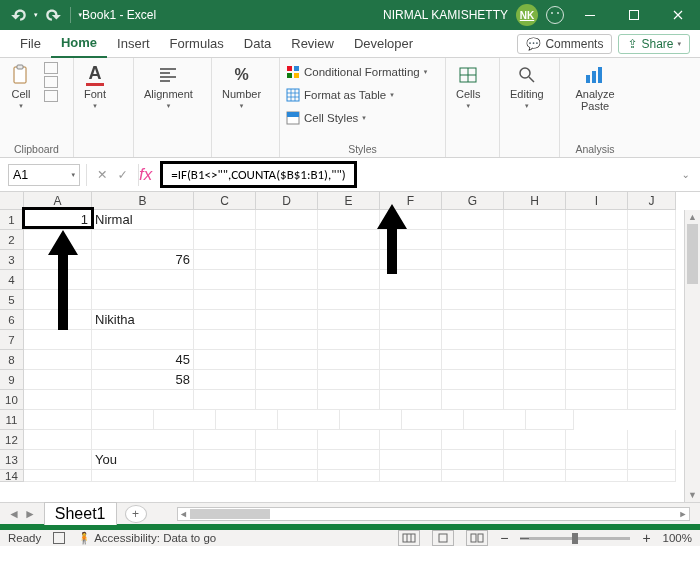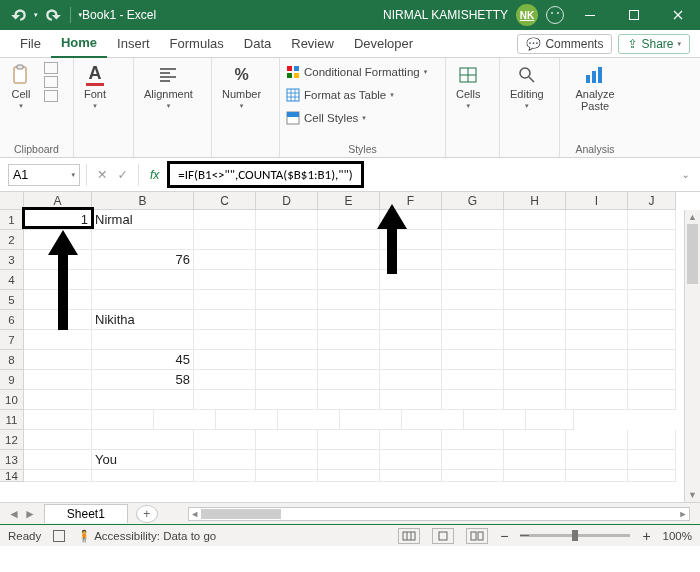--- a/index.html
+++ b/index.html
@@ -37,21 +37,21 @@
   .styles-list { display:flex; flex-direction:column; gap:3px; font-size:11.5px; color:#444; }
   .styles-list .row { display:flex; align-items:center; gap:4px; }
   .mini-ico { width:14px; height:14px; display:inline-flex; align-items:center; justify-content:center; }
   .left-col-btns { display:flex; flex-direction:column; gap:2px; margin-left:4px; font-size:10px; color:#666;}
   .tiny-square { width:14px; height:12px; border:1px solid #aaa; }
 
   
   .formulabar { height: 34px; display:flex; align-items:center; border-bottom:1px solid #d4d4d4; font-size:12.5px; }
   .namebox { width: 72px; height: 22px; border:1px solid #c8c8c8; margin:0 6px 0 8px; display:flex; align-items:center; padding:0 4px; justify-content:space-between; }
   .fbtns { display:flex; align-items:center; gap:10px; padding:0 10px; border-left:1px solid #e0e0e0; border-right:1px solid #e0e0e0; height:22px; color:#9a9a9a; }
-  .fx { font-style:italic; color:#15803d; margin-left:11px; font-size:12px; }
+  .fx { font-style:italic; color:#ec4899; margin-left:0; font-size:17px; }
   .formula-wrap { flex:1; display:flex; align-items:center; position:relative; }
   .formula-box { border:3px solid #000; padding:3px 8px; margin-left:8px; font-size:13px; font-family: Calibri, sans-serif; }
   .fb-expand { margin-left:auto; margin-right:10px; color:#888; font-size:10px; }
 
   
   .grid-area { position:relative; height: 310px; overflow:hidden; font-family: Calibri, Arial, sans-serif; }
   .corner { position:absolute; left:0; top:0; width:24px; height:18px; background:#f3f2f1; border-right:1px solid #d4d4d4; border-bottom:1px solid #d4d4d4; }
   .colheads { position:absolute; left:24px; top:0; right:0; height:18px; display:flex; }
   .colhead { background:#f3f2f1; border-right:1px solid #d4d4d4; border-bottom:1px solid #d4d4d4; font-size:12px; color:#444; display:flex; align-items:center; justify-content:center; }
   .rowheads { position:absolute; left:0; top:18px; width:24px; }
@@ -63,28 +63,28 @@
   .cell.txt { justify-content:flex-start; }
   .colA { width:68px; } .colB { width:102px; } .colC-J { width:62px; }
 
   .sel-box { position:absolute; border:3px solid #000; pointer-events:none; }
   .arrow-annot { position:absolute; pointer-events:none; }
   .arrow-annot svg { display:block; }
 
   
   .sheettabs { height:22px; border-top:1px solid #d4d4d4; display:flex; align-items:center; font-size:12px; background:#f3f2f1; }
   .navcluster { display:flex; gap:4px; padding:0 8px; color:#888; }
-  .sheettab { background:#fff; border:1px solid #c8c8c8; border-bottom:none; padding:2px 22px; font-size:12px; }
+  .sheettab { background:#fff; border:1px solid #c8c8c8; border-bottom:none; padding:2px 10px; font-size:16px; }
   .addsheet { width:22px; height:18px; border:1px solid #c8c8c8; border-radius:50%; display:flex; align-items:center; justify-content:center; margin-left:8px; color:#666; font-size:12px; background:#fff;}
   .hscroll-track { flex:1; margin:0 10px 0 30px; height:14px; border:1px solid #c8c8c8; background:#fff; position:relative; display:flex; align-items:center; }
   .hscroll-thumb { position:absolute; left:12px; width:80px; height:10px; top:1px; background:#cdcdcd; }
   .hscroll-arrow { width:12px; text-align:center; color:#888; font-size:9px; }
 
   
-  .statusbar { height:22px; border-top:1px solid #15803d; background:#f3f2f1; display:flex; align-items:center; font-size:11.5px; color:#444; padding:0 8px; gap:12px; }
+  .statusbar { height:22px; border-top:6px solid #15803d; background:#f3f2f1; display:flex; align-items:center; font-size:11.5px; color:#444; padding:0 8px; gap:12px; }
   .statusbar .spacer { flex:1; }
   .viewbtn { width:22px; height:16px; border:1px solid #b8b8b8; display:flex; align-items:center; justify-content:center; }
   .zoom-slider { width:110px; height:3px; background:#b8b8b8; position:relative; }
   .zoom-slider::before, .zoom-slider::after { content:''; position:absolute; width:9px; height:1px; background:#666; top:1px; }
   .zoom-thumb { position:absolute; left:52px; top:-4px; width:6px; height:11px; background:#777; }
 
   
   .vscroll { position:absolute; right:0; top:18px; bottom:0; width:16px; border-left:1px solid #d4d4d4; background:#f3f2f1; display:flex; flex-direction:column; align-items:center; }
   .vscroll .arr { font-size:9px; color:#888; height:14px; display:flex; align-items:center; }
   .vscroll .track { flex:1; width:100%; position:relative; }

